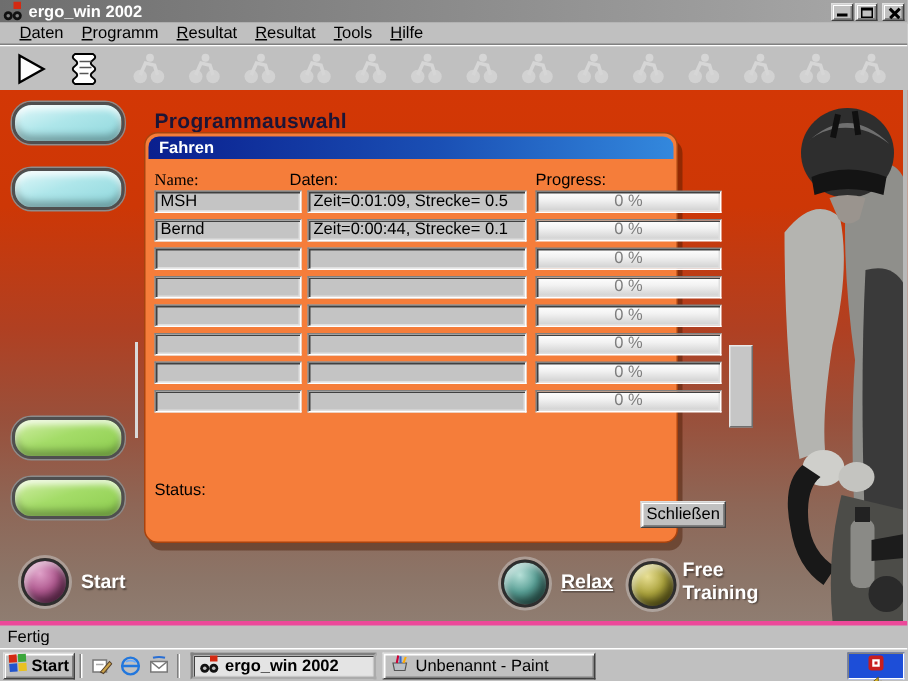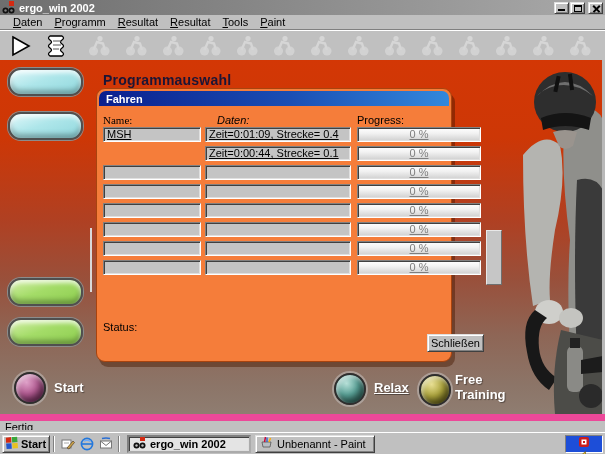--- a/index.html
+++ b/index.html
@@ -16,21 +16,20 @@
   .bevel-out {
     border:1px solid;
     border-color:#dfdfdf #404040 #404040 #dfdfdf;
     box-shadow: inset 1px 1px 0 #ffffff, inset -1px -1px 0 #808080;
     background:#c0c0c0;
   }
   .bevel-in {
     border:1px solid;
     border-color:#808080 #ffffff #ffffff #808080;
     box-shadow: inset 1px 1px 0 #404040, inset -1px -1px 0 #dfdfdf;
-    text-decoration: underline;
   }
 
   
   .titlebar {
     position:absolute; left:0; top:0; width:605px; height:15px;
     background:linear-gradient(90deg,#6e6e6e,#a9a9a9);
     display:flex; align-items:center; padding:0 2px;
   }
   .titlebar .title-text { color:#fff; font-weight:bold; font-size:11px; margin-left:4px; flex:1; }
   .app-icon { width:13px; height:13px; display:inline-block; }
@@ -147,21 +146,21 @@
   .lbl-start { left:54px; top:320px; }
   .lbl-relax { left:374px; top:320px;text-decoration:underline; }
   .lbl-free  { left:455px; top:312px; width:64px; line-height:15px; }
 
   
   .cyclist { position:absolute; right:2px; top:0; width:88px; height:354px; }
 
   
   .statusbar {
     position:absolute; left:0; top:414px; width:605px; height:18px;
-    background:#c0c0c0; border-top:7px solid #ec4899;
+    background:#c0c0c0; border-top:3px solid #ec4899;
     display:flex; align-items:center; padding-left:5px; color:#000;
   }
 
   
   .taskbar {
     position:absolute; left:0; top:432px; width:605px; height:22px;
     background:#c0c0c0; border-top:1px solid #ffffff;
     box-shadow: 0 -2px 0 #c0c0c0;
     display:flex; align-items:center; padding:0 2px;
   }
@@ -173,21 +172,21 @@
     border-left:1px solid #808080; border-right:1px solid #ffffff; }
   .ql { display:flex; gap:4px; align-items:center; padding:0 2px; }
   .ql .qicon { width:15px; height:15px; display:inline-flex; align-items:center; justify-content:center; }
   .taskbtn {
     height:18px; display:flex; align-items:center; gap:4px; padding:0 4px;
     margin-left:4px; font-size:11px; white-space:nowrap; overflow:hidden; cursor:default;
   }
   .taskbtn.active { background:#e4e4e4; font-weight:bold;
     border-color:#808080 #ffffff #ffffff #808080;
     box-shadow: inset 1px 1px 0 #404040, inset -1px -1px 0 #dfdfdf; }
-  .t1 { width:124px; } .t2 { width:120px; }
+  .t1 { width:124px; } .t2 { width:142px; }
   .tray {
     margin-left:auto; height:18px; display:flex; align-items:center;
     gap:2px; padding:0 4px; background:#1d4ed8;
     border:1px solid; border-color:#808080 #ffffff #ffffff #808080;flex-direction:column;
   }
   .tray .ticon { width:12px; height:12px; display:inline-flex; }
   .tray .clock { font-size:10px; margin-left:3px; }
 </style>
 </head>
 <body>
@@ -214,21 +213,21 @@
         <i class="g-x2"></i>
       </span>
   </div>
 
   <div class="menubar">
     <span class="menu-item">Daten</span>
     <span class="menu-item">Programm</span>
     <span class="menu-item">Resultat</span>
     <span class="menu-item">Resultat</span>
     <span class="menu-item">Tools</span>
-    <span class="menu-item">Paint</span>
+    <span class="menu-item">Hilfe</span>
   </div>
 
   <div class="toolbar">
     <span class="tool">
         <svg width="24" height="22" viewBox="0 0 24 22">
           <polygon points="4,2 20,11 4,20" fill="#fdfdfd" stroke="#000" stroke-width="1.6"></polygon>
         </svg>
       </span>
     <span class="tool">
         <svg width="22" height="24" viewBox="0 0 22 24">
@@ -409,30 +408,31 @@
     </svg>
 
     <div class="right-edge"></div>
 
     <div class="dialog">
       <div class="dialog-titlebar">
         <span class="dlg-title">Fahren</span>
       </div>
 
       <span class="col-header" style="left:6px;  top:25px;font-family:Liberation Serif, serif;">Name:</span>
-      <span class="col-header" style="left:120px;top:25px;font-style:italic;">Daten:</span>
+      <span class="col-header" style="left:96px;top:25px;">Daten:</span>
       <span class="col-header" style="left:260px;top:25px;">Progress:</span>
 
       <div class="rows">
         <div class="drow">
           <span class="dfield f-name bevel-in">MSH</span>
-          <span class="dfield f-daten bevel-in">Zeit=0:01:09, Strecke= 0.4</span>
-          <span class="dfield f-prog bevel-in">0 %</span>
-        </div>
-        <div class="drow">
+          <span class="dfield f-daten bevel-in">Zeit=0:01:09, Strecke= 0.5</span>
+          <span class="dfield f-prog bevel-in">0 %</span>
+        </div>
+        <div class="drow">
+          <span class="dfield f-name bevel-in">Bernd</span>
           <span class="dfield f-daten bevel-in">Zeit=0:00:44, Strecke= 0.1</span>
           <span class="dfield f-prog bevel-in">0 %</span>
         </div>
         <div class="drow">
           <span class="dfield f-name bevel-in"></span>
           <span class="dfield f-daten bevel-in"></span>
           <span class="dfield f-prog bevel-in">0 %</span>
         </div>
         <div class="drow">
           <span class="dfield f-name bevel-in"></span>

